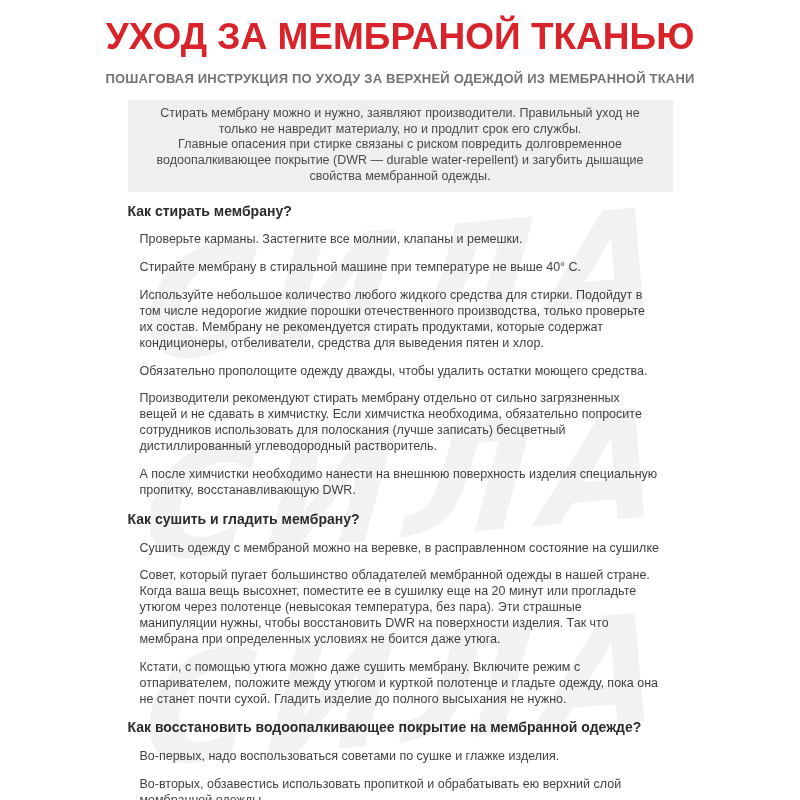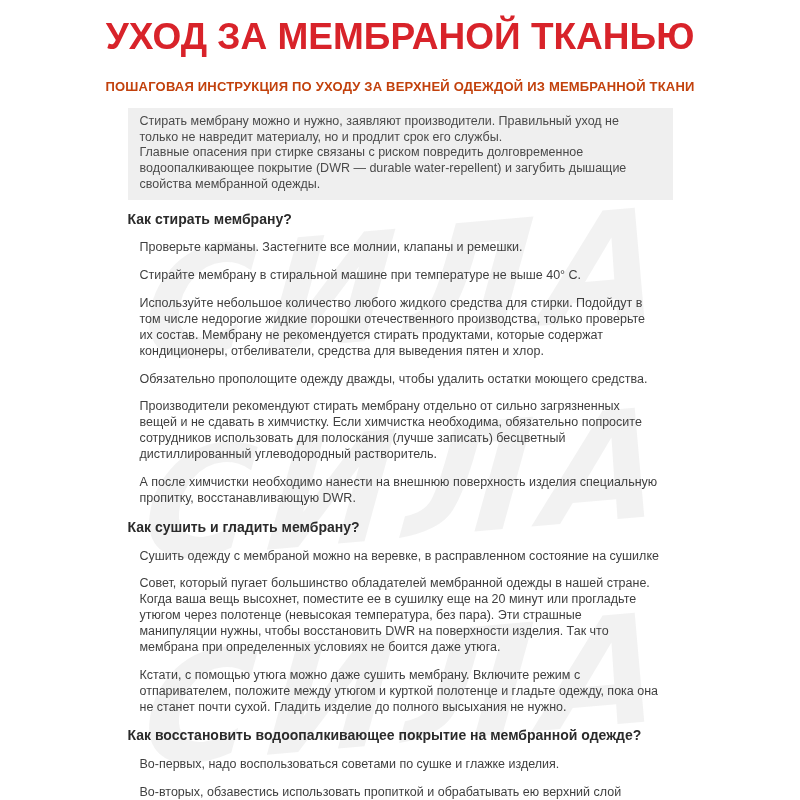--- a/index.html
+++ b/index.html
@@ -39,39 +39,39 @@
   .title {
     margin-top: 18px;
     text-align: center;
     font-size: 37px;
     font-weight: bold;
     letter-spacing: 0px;
     color: #d8232a;
     line-height: 1.05;
   }
   .subtitle {
-    margin-top: 22px;
+    margin-top: 14px;
     text-align: center;
     font-size: 13px;
     font-weight: bold;
     letter-spacing: 0.2px;
-    color: #c2410c;
+    color: #737373;
   }
   .sheet {
     width: 545px;
     margin: 14px auto 0 auto;
   }
   .intro-box {
     background: #efefef;
     padding: 6px 12px 7px 12px;
     font-size: 12.5px;
     line-height: 1.26;
     color: #4a4a4a;
   }
-  .intro-box p { margin: 0; }
+  .intro-box p { margin: 0; text-align: center; }
   .body-text {
     margin-top: 11px;
     font-size: 12.5px;
     line-height: 1.27;
     color: #3f3f3f;
   }
   .section-heading {
     font-weight: bold;
     color: #2b2b2b;
     font-size: 14px;

